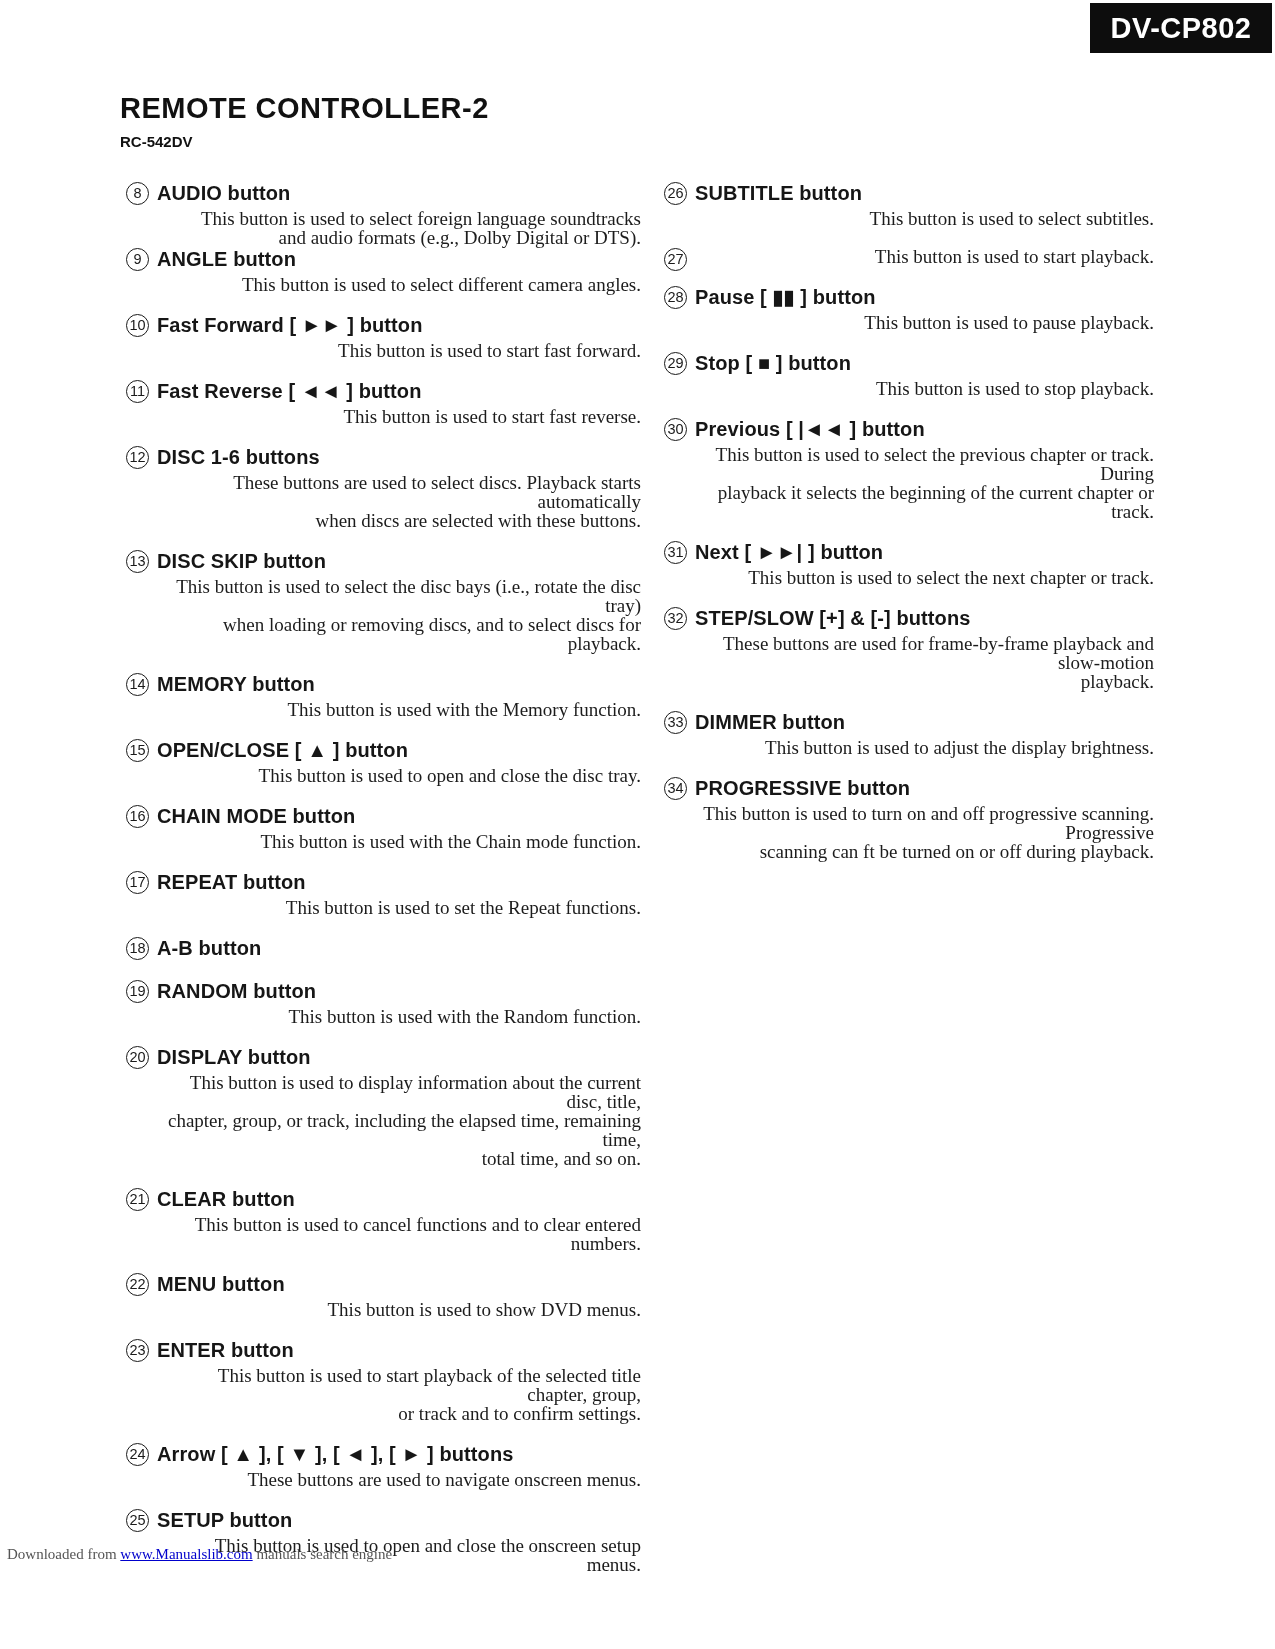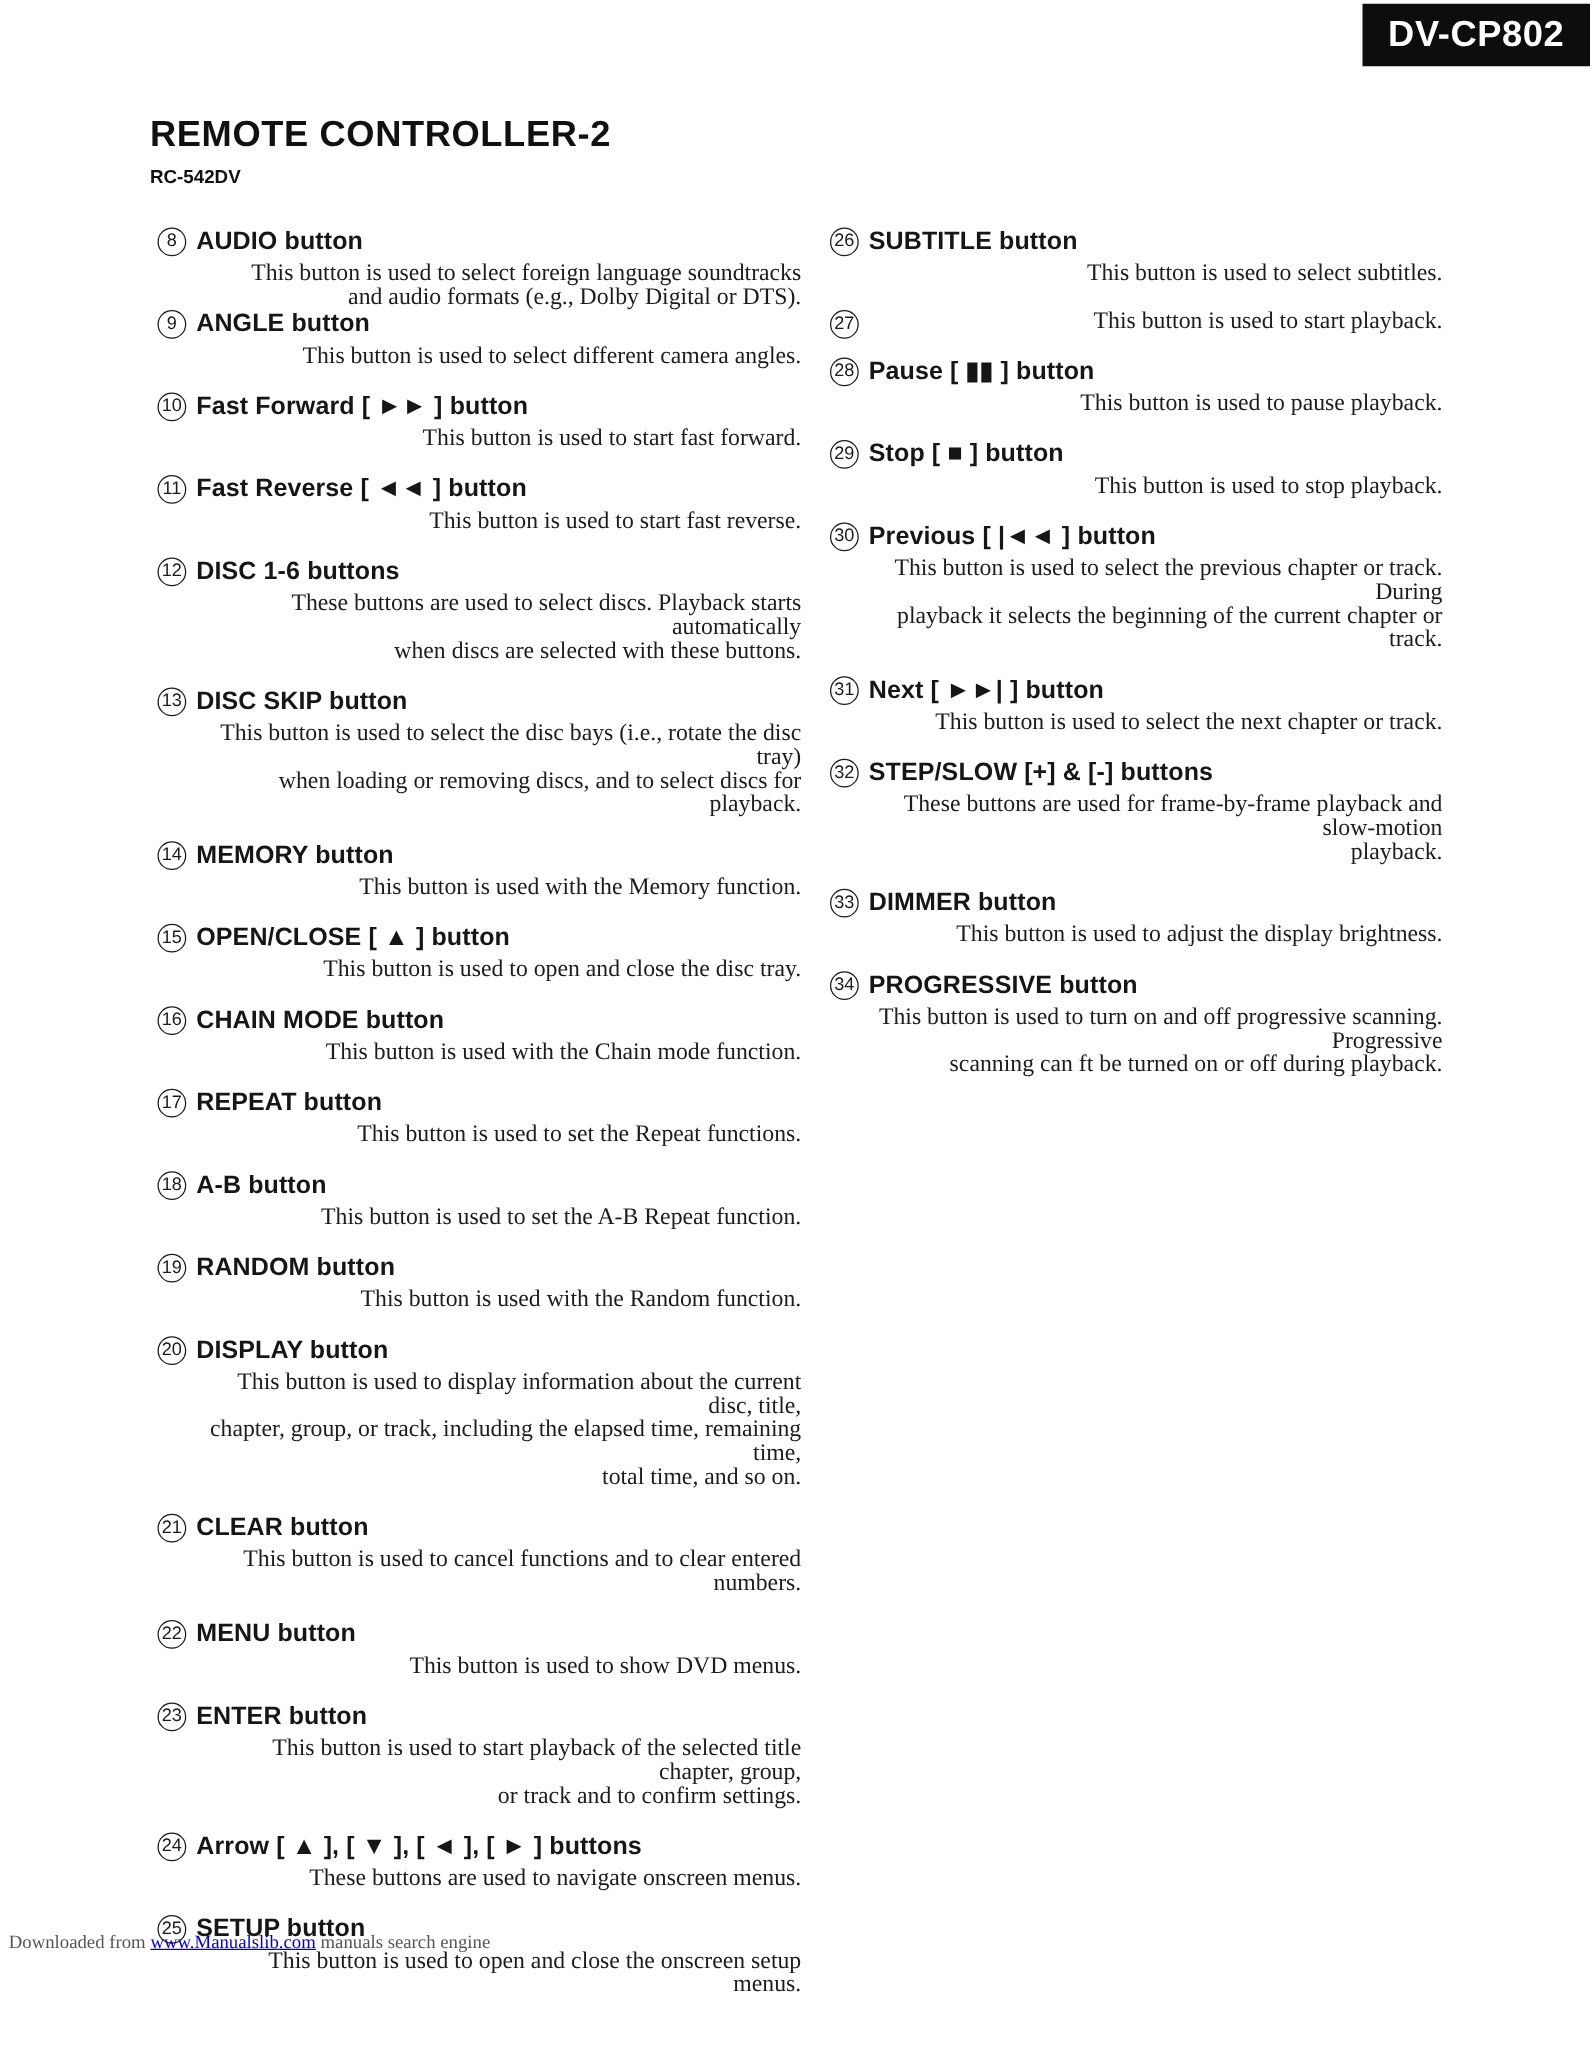--- a/index.html
+++ b/index.html
@@ -112,21 +112,20 @@
 
     <div class="item">
       <span class="num">17</span>
       <h3 class="heading">REPEAT button</h3>
       <p class="desc">This button is used to set the Repeat functions.</p>
     </div>
 
     <div class="item">
       <span class="num">18</span>
       <h3 class="heading">A-B button</h3>
-      <p class="desc">This button is used to set the A-B Repeat function.</p>
     </div>
 
     <div class="item">
       <span class="num">19</span>
       <h3 class="heading">RANDOM button</h3>
       <p class="desc">This button is used with the Random function.</p>
     </div>
 
     <div class="item">
       <span class="num">20</span>

